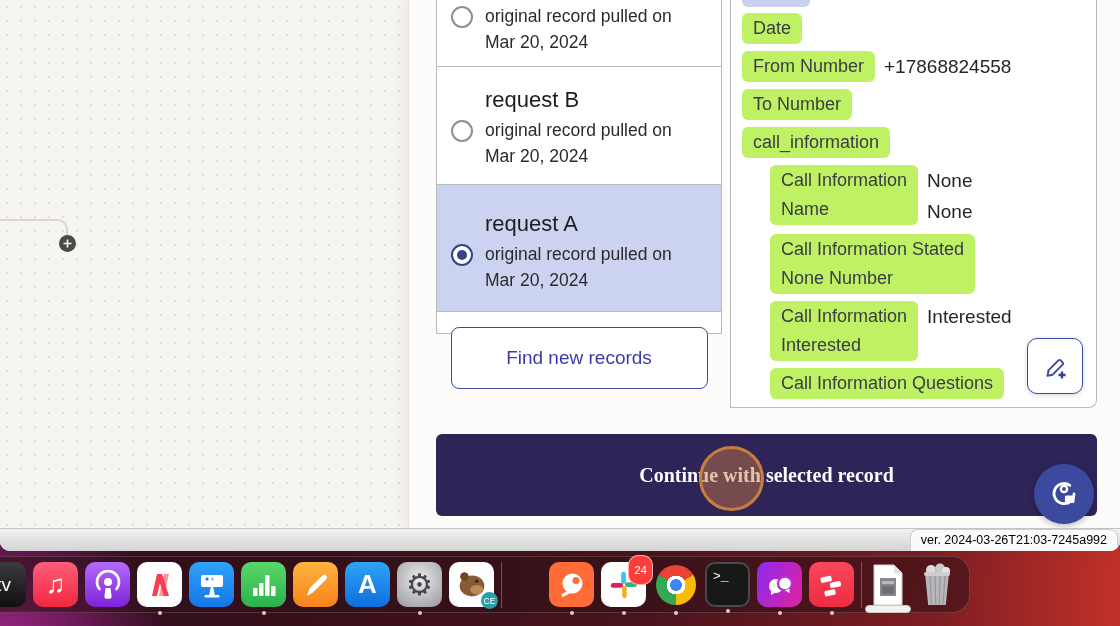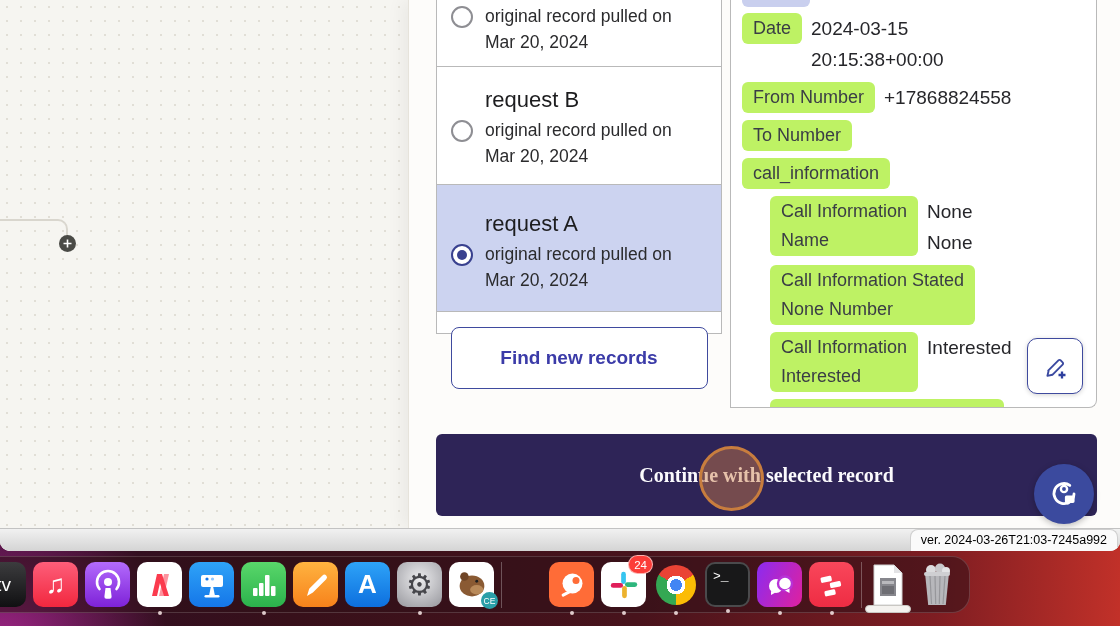--- a/index.html
+++ b/index.html
@@ -37,21 +37,21 @@
   .record-title{font-size:22px;color:#1d1d1f;margin:0 0 4px 34px;line-height:26px}
   .record-title:empty{display:none}
   .row-body{display:flex;align-items:flex-start;gap:12px}
   .radio{width:22px;height:22px;border:2px solid #8e8e93;border-radius:50%;background:#fff;
     flex:none;margin-top:3px;position:relative;cursor:pointer}
   .selected .radio{border-color:#39418f}
   .selected .radio::after{content:"";position:absolute;inset:4px;border-radius:50%;background:#39418f}
   .record-desc{font-size:17.5px;line-height:26px;color:#2b2b2d;width:214px}
   .records-footer{height:92px;padding-top:15px;text-align:center}
   .find-btn{width:257px;height:62px;background:#fff;border:1.5px solid #3f4a9e;border-radius:8px;
-    color:#3b3ba8;font-weight:bold;font-size:19px;font-family:inherit;cursor:pointer}
+    color:#3b3ba8;font-weight:normal;font-size:19px;font-family:inherit;cursor:pointer}
 
   
   .details-panel{position:absolute;left:321px;top:-1px;width:367px;height:409px;
     background:#fff;border:1px solid #b9b9b9;border-top:none;border-bottom-right-radius:8px;
     overflow:hidden;padding:0 0 0 11px;}
   .pill-partial{width:68px;height:8px;border-radius:0 0 6px 6px;background:#c9cfee;margin-bottom:6px}
   .field-row{display:flex;align-items:flex-start;gap:9px;margin-bottom:7px}
   .field-row.indent{margin-left:28px}
   .pill{background:#bef264;border-radius:6px;padding:1px 11px;font-size:18px;line-height:29px;
     color:#3a3d45;white-space:pre-line;flex:none}
@@ -105,21 +105,21 @@
     font-family:"Liberation Mono","DejaVu Sans Mono",monospace;font-size:13px;
     align-items:flex-start;justify-content:flex-start;padding:5px 0 0 6px}
   .di-pop{background:linear-gradient(115deg,#8b2bf0,#e0219e)}
   .di-redapp{background:linear-gradient(180deg,#f9475b,#ee2c43)}
   .dock-sep{width:1px;height:46px;background:rgba(255,255,255,0.28);flex:none}
   .sep-wide{margin-right:40px}
   .di-doc{background:transparent;width:38px}
   .doc-pill{position:absolute;bottom:-6px;left:-4px;width:46px;height:8px;border-radius:4px;
     background:#f4f2ef;border:1px solid #c9c7c3}
   .di-trash{background:transparent}
-  .badge{position:absolute;top:-7px;right:-7px;min-width:19px;height:19px;border-radius:10px;
+  .badge{position:absolute;top:-7px;right:-7px;min-width:19px;height:30px;border-radius:10px;
     background:#fc3d39;color:#fff;font-size:11.5px;display:flex;align-items:center;
     justify-content:center;padding:0 5px;border:1px solid rgba(255,255,255,0.6)}
   .ce-badge{position:absolute;bottom:-2px;right:-4px;width:17px;height:17px;border-radius:50%;
     background:#2a9fa8;color:#fff;font-size:8.5px;display:flex;align-items:center;justify-content:center}
 </style>
 </head>
 <body>
 
 <div class="window">
   <div class="canvas">
@@ -157,22 +157,20 @@
       </div>
       <div class="records-footer">
         <button class="find-btn">Find new records</button>
       </div>
     </div>
 
     <div class="details-panel">
       <div class="pill-partial"></div>
       <div class="field-row">
         <span class="pill">Date</span>
-        <span class="field-value">2024-03-15
-20:15:38+00:00</span>
       </div>
       <div class="field-row">
         <span class="pill">From Number</span>
         <span class="field-value">+17868824558</span>
       </div>
       <div class="field-row">
         <span class="pill">To Number</span>
       </div>
       <div class="field-row">
         <span class="pill">call_information</span>

